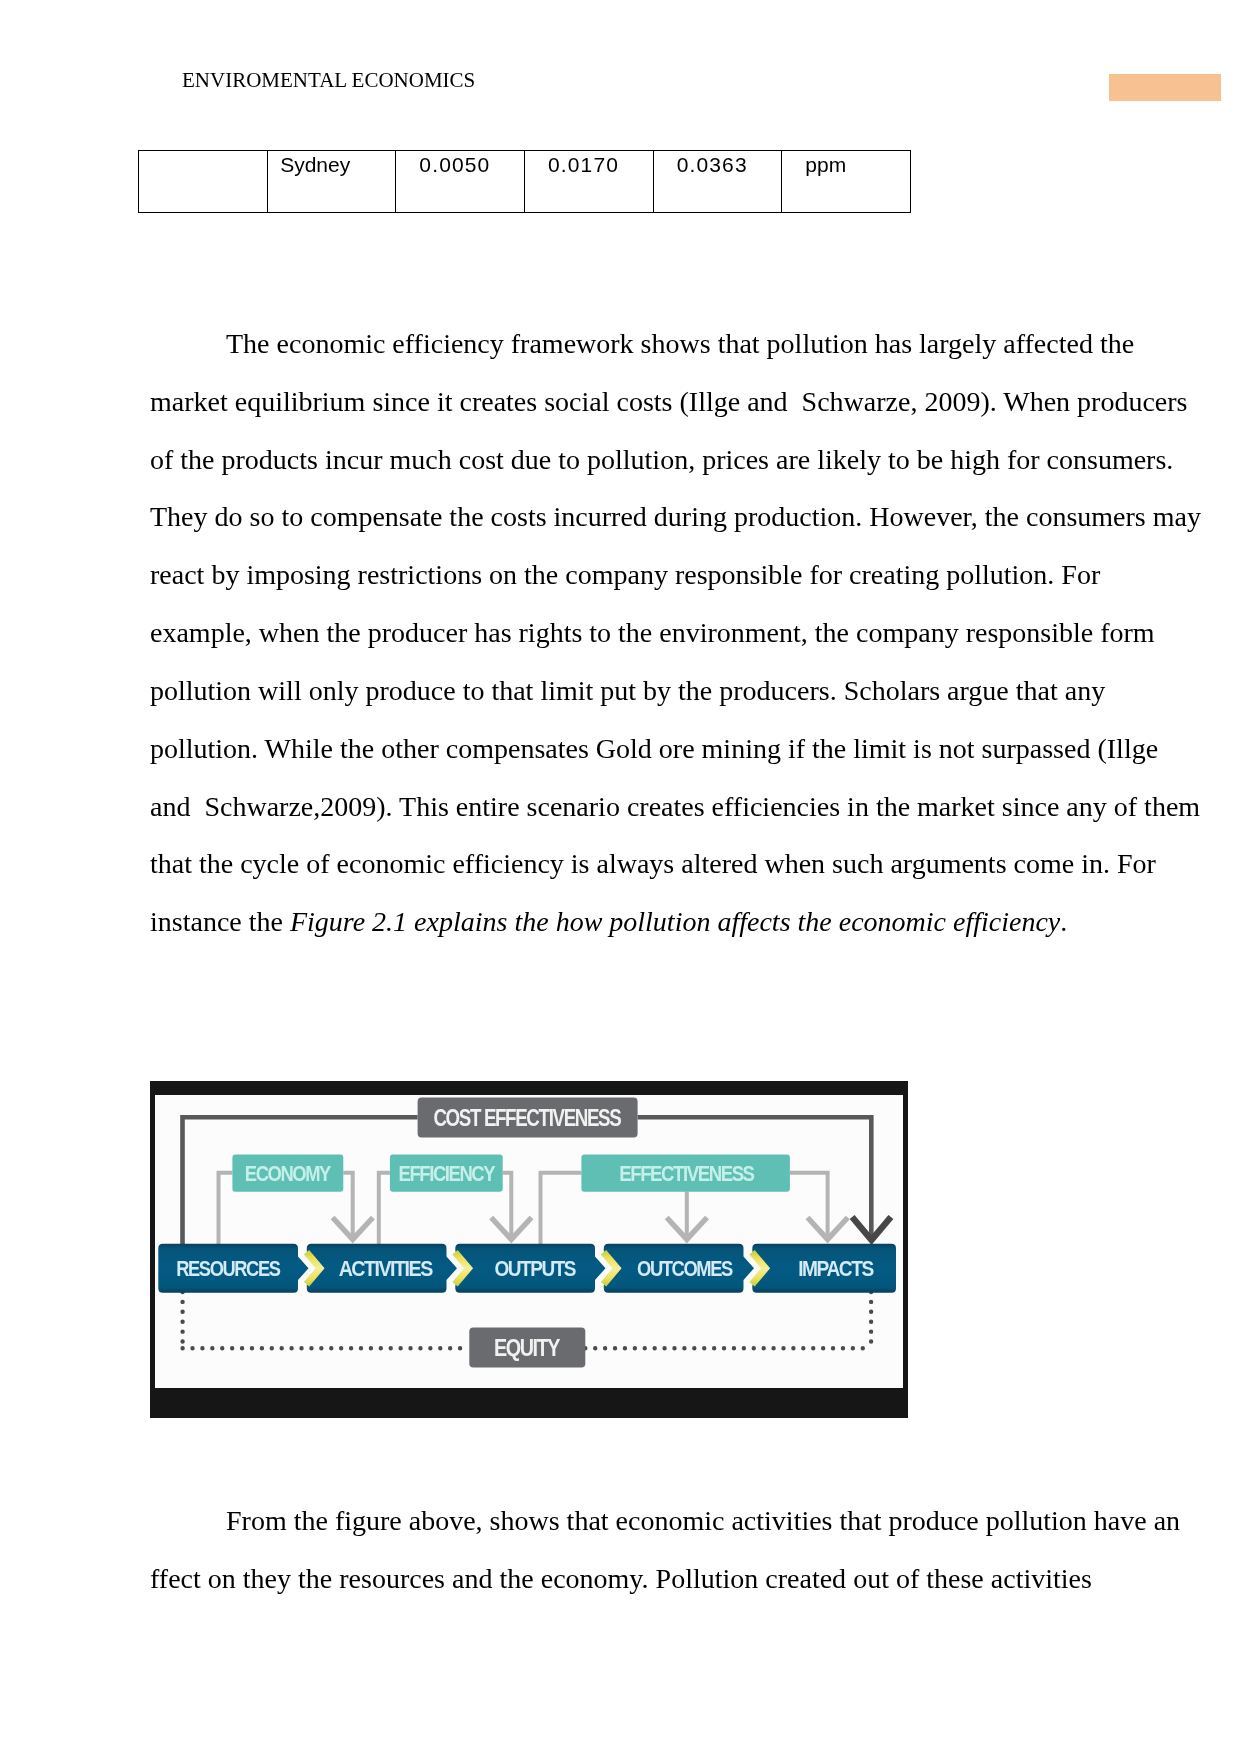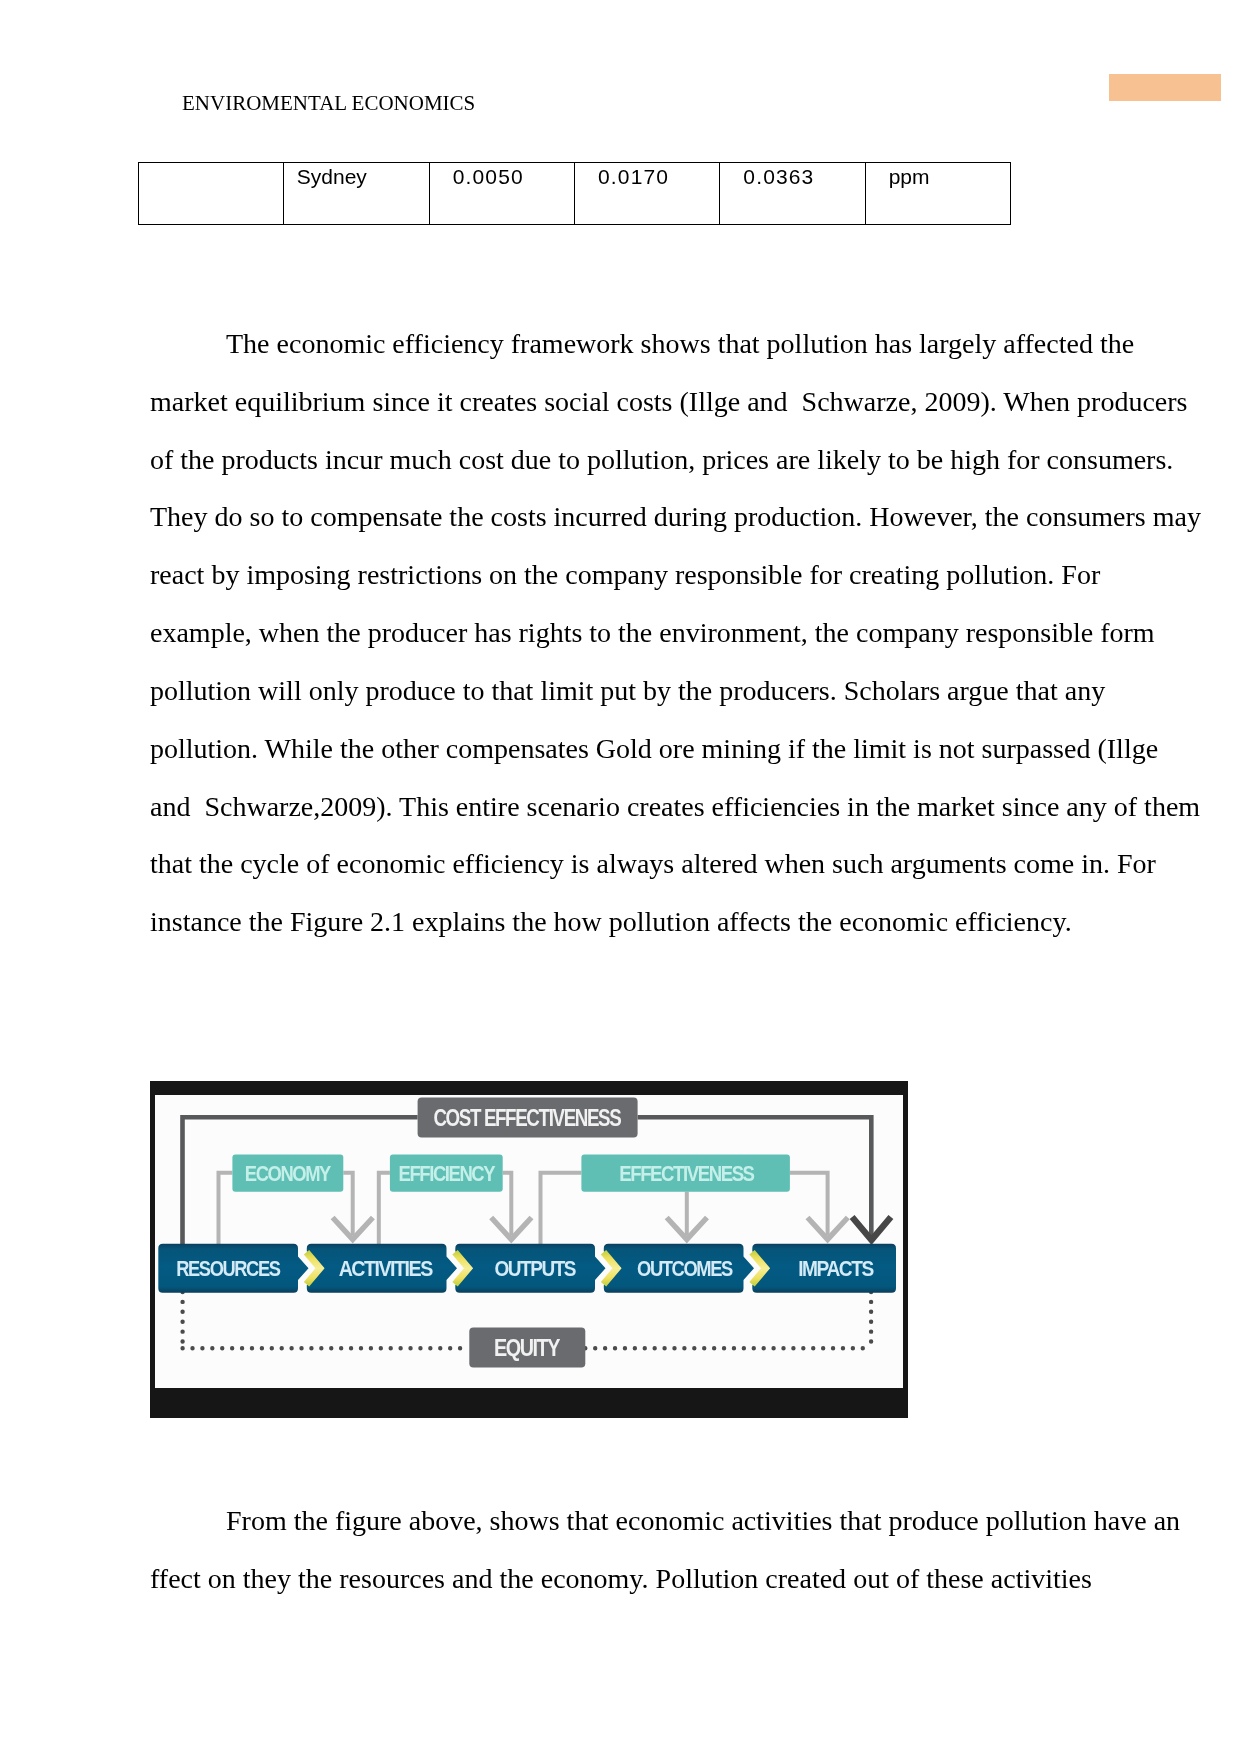--- a/index.html
+++ b/index.html
@@ -2,43 +2,43 @@
 <html><head>
 <meta charset="utf-8">
 <style>
   html,body{margin:0;padding:0;}
   body{width:1241px;height:1754px;background:#ffffff;position:relative;overflow:hidden;
        font-family:"Liberation Serif", serif;color:#000;
        -webkit-font-smoothing:antialiased;}
   .page{position:absolute;left:0;top:0;width:1241px;height:1754px;}
 
   
-  #doc-header{position:absolute;left:182px;top:93px;font-size:21px;line-height:21px;
+  #doc-header{position:absolute;left:182px;top:70px;font-size:21px;line-height:21px;
               white-space:nowrap;}
   #header-swatch{position:absolute;left:1109px;top:74px;width:112px;height:27px;
                  background:#F8C192;}
 
   
-  #data-table{position:absolute;left:138px;top:150px;width:873px;
-              border-collapse:collapse;table-layout:fixed;margin-top:12px;}
+  #data-table{position:absolute;left:138px;top:150px;width:773px;
+              border-collapse:collapse;table-layout:fixed;}
   #data-table td{border:1.5px solid #000;padding:0 0 0 23px;vertical-align:top;
                  font-family:"Liberation Sans", sans-serif;font-size:21px;line-height:27px;
                  height:61px;}
   #data-table td:nth-child(2){padding-left:12.5px;}
   #data-table td:nth-child(3),#data-table td:nth-child(4),
   #data-table td:nth-child(5){letter-spacing:1.15px;}
 
   
   .para{position:absolute;left:150px;width:942px;font-size:28px;line-height:57.83px;}
   .para .ln{display:block;white-space:pre;}
   #para-1{top:315px;}
   #para-2{top:1492px;}
   #para-2 .ln-just{display:flex;justify-content:space-between;white-space:pre;}
   .indent{display:inline-block;width:76px;}
-  .ital{}
+  .ital{font-style:italic;}
 
   
   #figure{position:absolute;left:150px;top:1081px;width:758px;height:337px;
           background:#161616;}
   #figure-canvas{position:absolute;left:4.7px;top:13.9px;width:748px;height:293px;
                  background:#fcfcfc;overflow:hidden;}
   #figure-canvas svg{display:block;filter:blur(0.6px) saturate(1.02);}
   .fg-label{font-family:"Liberation Sans", sans-serif;font-weight:bold;
             letter-spacing:-1.7px;}
 </style>

